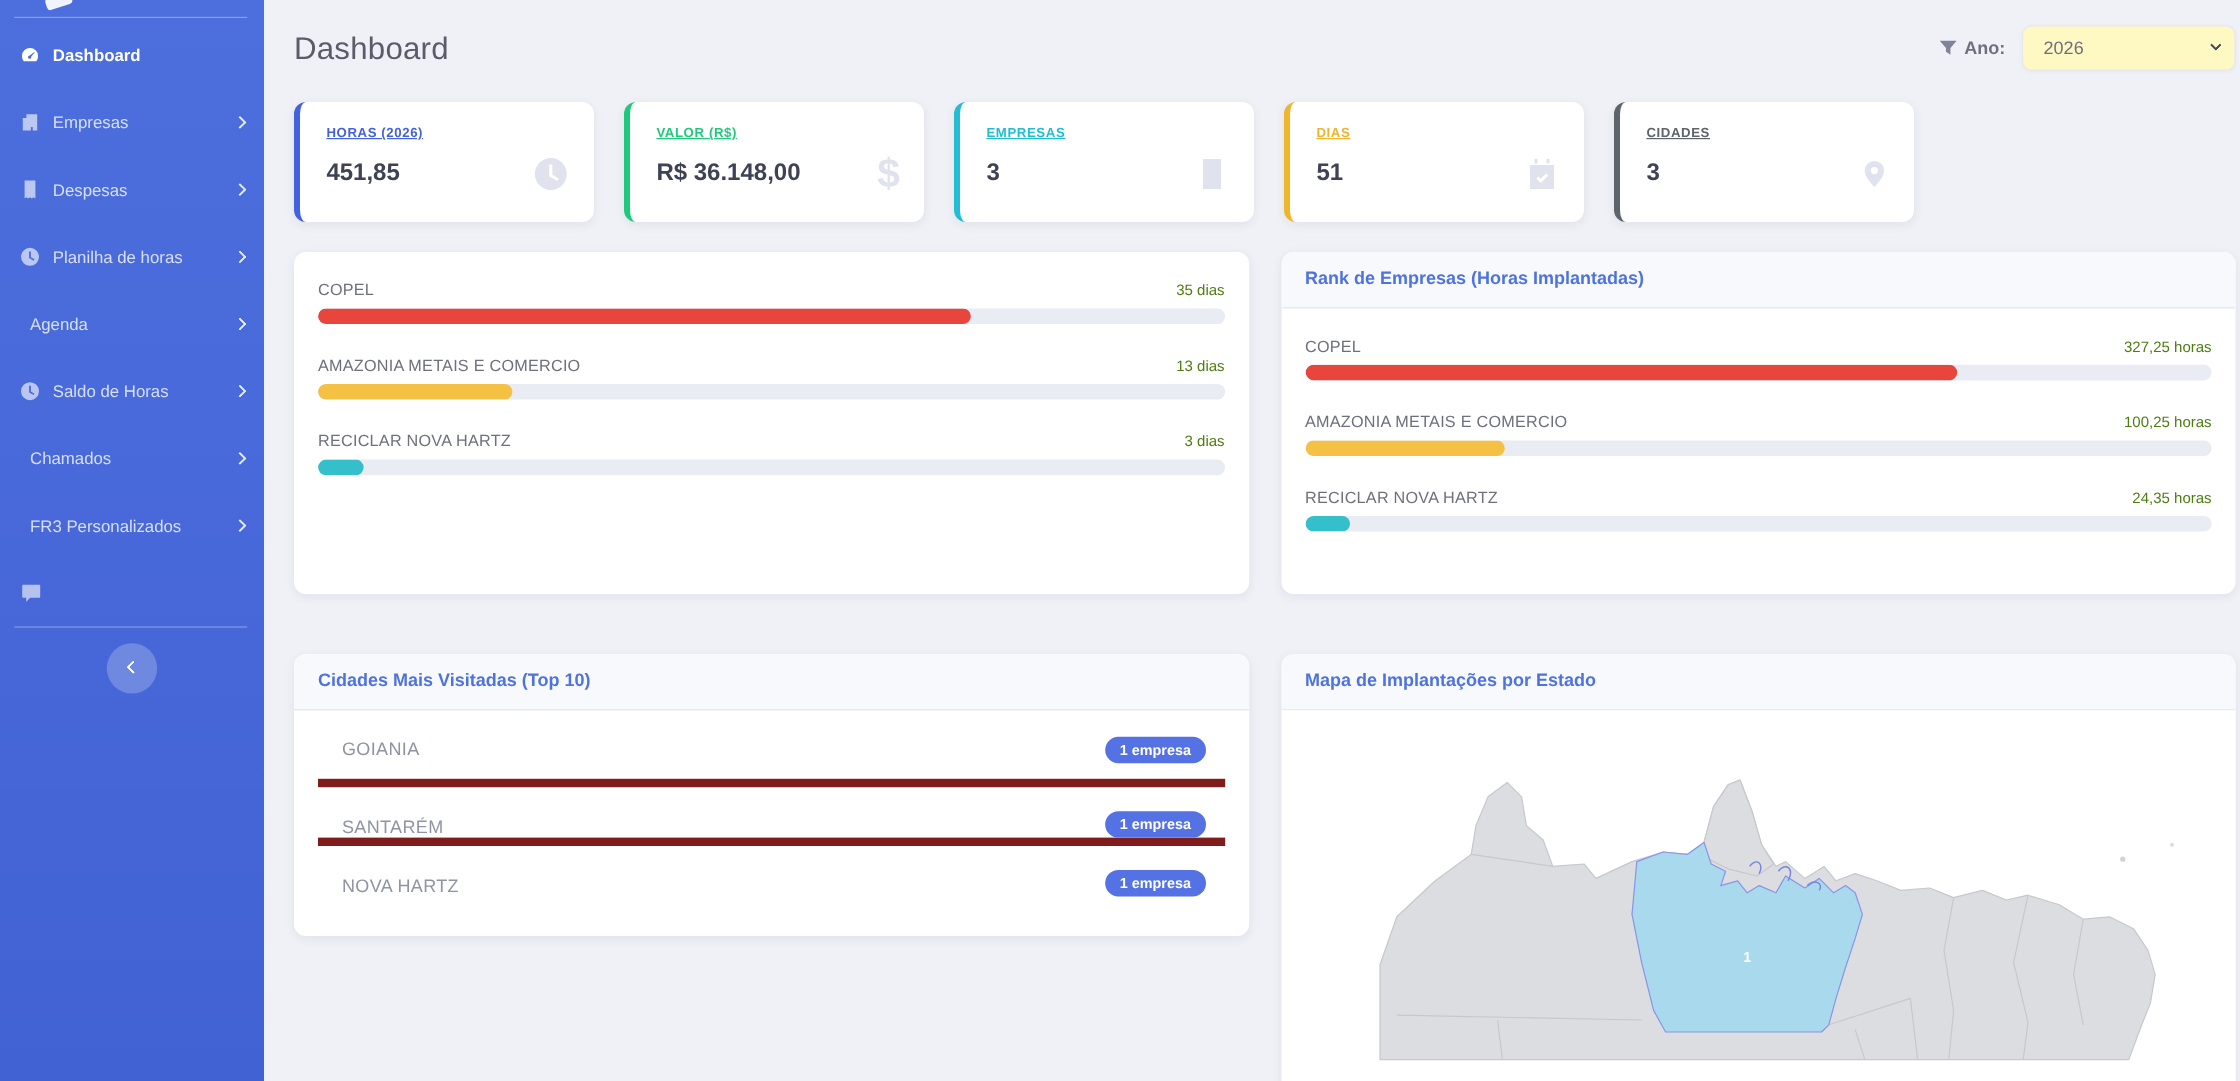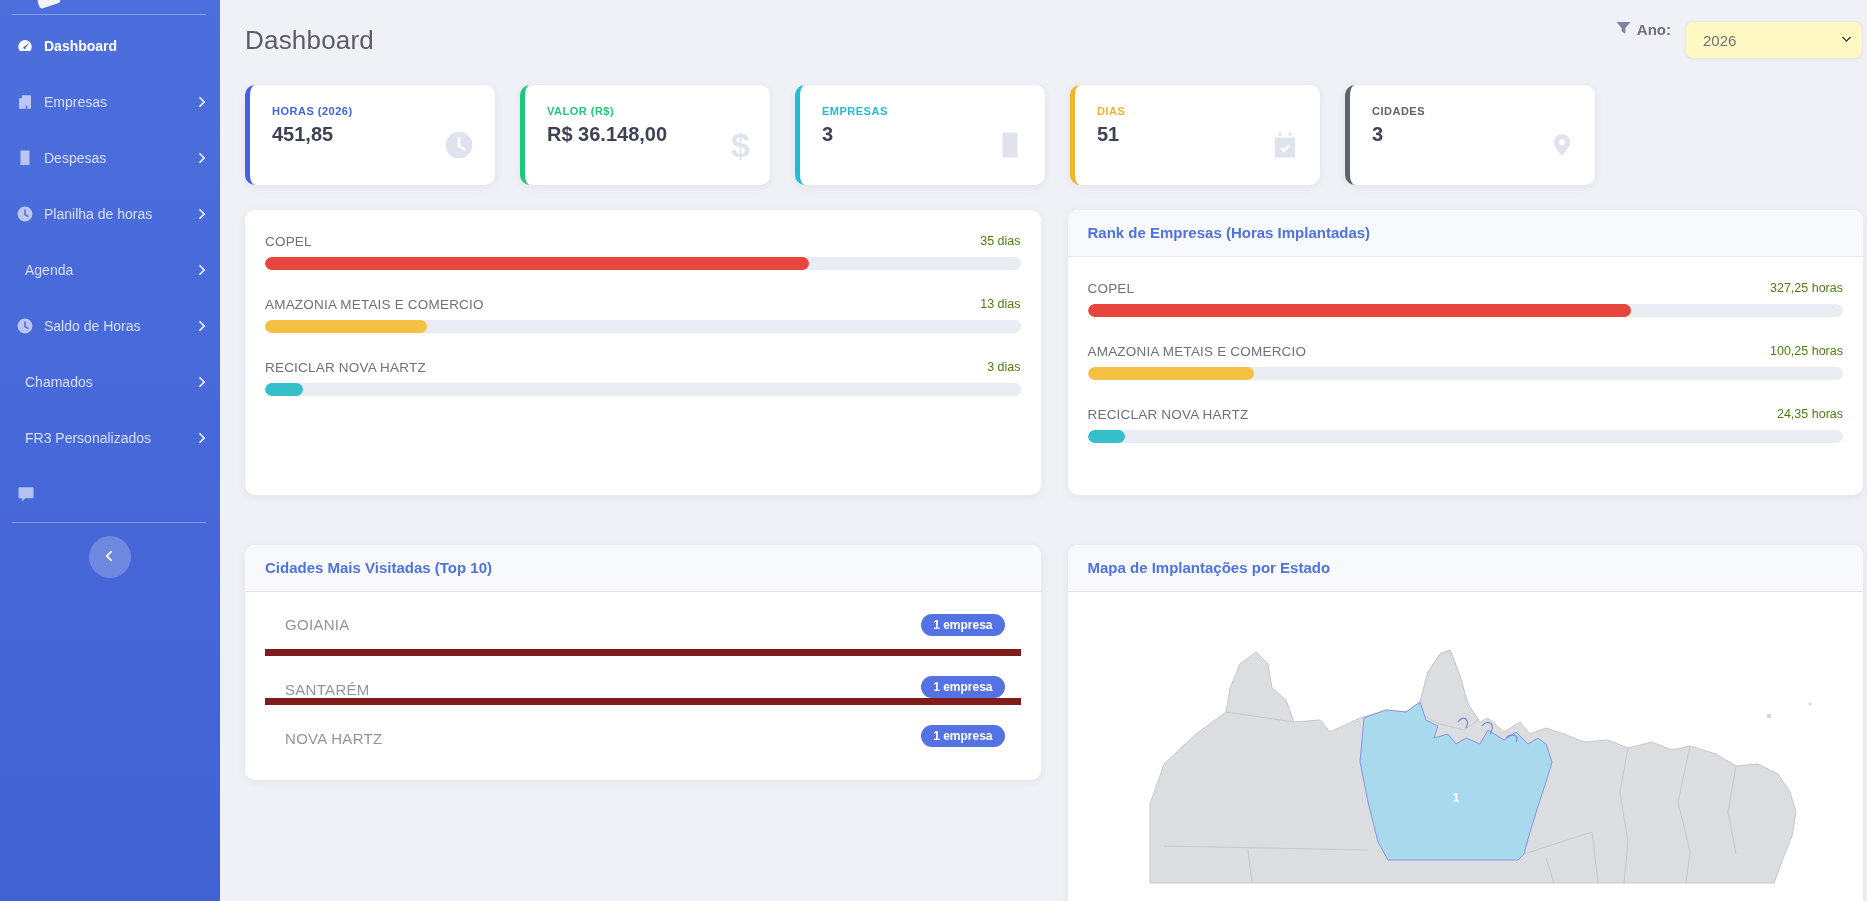--- a/index.html
+++ b/index.html
@@ -51,21 +51,21 @@
     border-left:2.6px solid #fff; border-bottom:2.6px solid #fff; transform:rotate(45deg); border-radius:1px;
   }
 
   
   .main { flex:1; display:flex; flex-direction:column; min-width:0; }
   .topbar { height:14px; background:#fff; box-shadow:0 2px 4px rgba(50,58,95,.08); }
   .content { padding:21px 4px 0 25px; }
 
   .page-head { display:flex; align-items:center; justify-content:space-between; margin-bottom:26px; }
   .page-title { font-size:26px; font-weight:400; color:#5a5c69; letter-spacing:.2px; }
-  .year-filter { display:flex; align-items:flex-start; gap:6px; }
+  .year-filter { display:flex; align-items:center; gap:6px; }
   .funnel-icon { width:15px; height:14px; color:#80849a; }
   .funnel-icon svg { width:15px; height:14px; display:block; }
   .filter-label { font-size:15px; font-weight:bold; color:#6e707e; margin-right:8px; }
   .select-wrap { position:relative; width:178px; }
   .select-wrap select {
     width:178px; height:38px; appearance:none; -webkit-appearance:none;
     background:#fef9c3; border:1px solid #e6e8f0; border-radius:8px;
     padding:0 32px 0 17px; font-size:15px; color:#6e707e;
     font-family:"Liberation Sans", sans-serif; box-shadow:0 1px 3px rgba(50,58,95,.05);
   }
@@ -75,21 +75,21 @@
   }
 
   
   .stat-row { display:flex; gap:25px; margin-bottom:25px; }
   .stat-card {
     width:250px; height:100px; background:#fff; border-radius:10px;
     border-left:5px solid #888; box-shadow:0 2px 8px rgba(60,70,110,.08);
     padding:20px 20px 0 22px; display:flex; justify-content:space-between;
   }
   .stat-text { min-width:0; }
-  .stat-label { font-size:11px; font-weight:bold; letter-spacing:.5px; margin-bottom:6px; white-space:nowrap; }
+  .stat-label { font-size:11px; font-weight:bold; letter-spacing:.5px; margin-bottom:16px; white-space:nowrap;text-decoration:underline; }
   .stat-value { font-size:20px; font-weight:bold; color:#3f4254; white-space:nowrap; }
   .stat-icon { align-self:center; color:#e0e3ee; }
   .stat-icon svg { display:block; }
   .dollar-glyph { font-size:34px; font-weight:bold; color:#e0e3ee; line-height:1; }
 
   
   .panel-grid { display:grid; grid-template-columns:1fr 1fr; gap:27px; align-items:start; }
   .panel-grid.row1 { margin-bottom:50px; }
   .panel {
     background:#fff; border-radius:10px; box-shadow:0 2px 8px rgba(60,70,110,.08); overflow:hidden;
@@ -97,21 +97,21 @@
   .panel.h285 { height:285px; }
   .panel.h235 { height:235px; }
   .panel.h400 { height:400px; }
   .panel-header {
     background:#f8f9fc; border-bottom:1px solid #e3e6f0; padding:14px 20px;
   }
   .panel-title { font-size:15px; font-weight:bold; color:#4e73df; }
   .panel-body { padding:24px 20px 0 20px; }
 
   .bar-row { margin-bottom:27px; }
-  .bar-top { display:flex; justify-content:space-between; align-items:flex-start; margin-bottom:8px; }
+  .bar-top { display:flex; justify-content:space-between; align-items:center; margin-bottom:8px; }
   .bar-name { font-size:13.5px; color:#6e707e; letter-spacing:.2px; }
   .bar-value { font-size:12.5px; color:#4d7c0f; }
   .bar-track { height:13px; background:#e9ecf3; border-radius:7px; overflow:hidden; }
   .bar-fill { height:13px; border-radius:7px; }
 
   
   .city-body { padding:8px 20px 0 20px; }
   .city-row { display:flex; align-items:center; justify-content:space-between; height:49px; padding:0 16px 0 20px; }
   .city-row + .city-row { border-top:7px solid #7f1d1d;align-items:flex-end; }
   .city-name { font-size:15px; color:#8f94a3; letter-spacing:.3px; }

